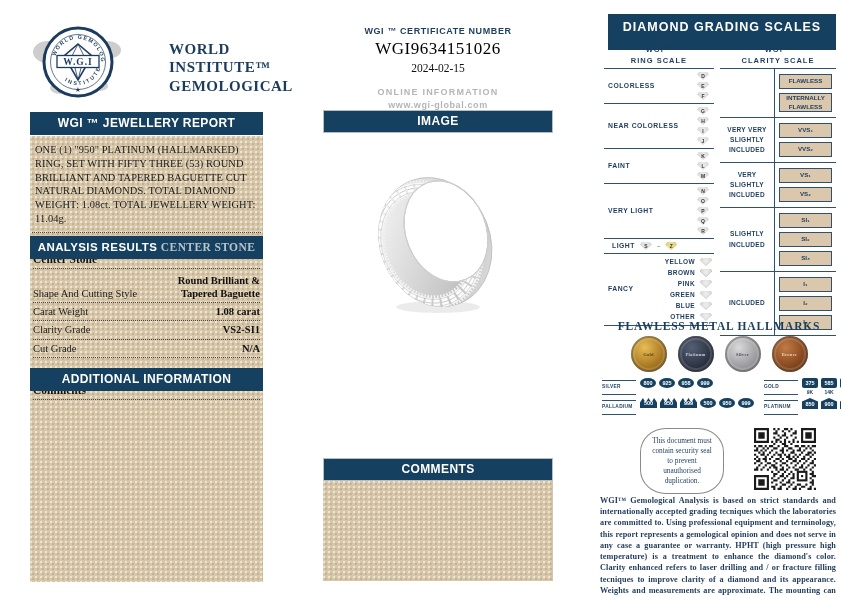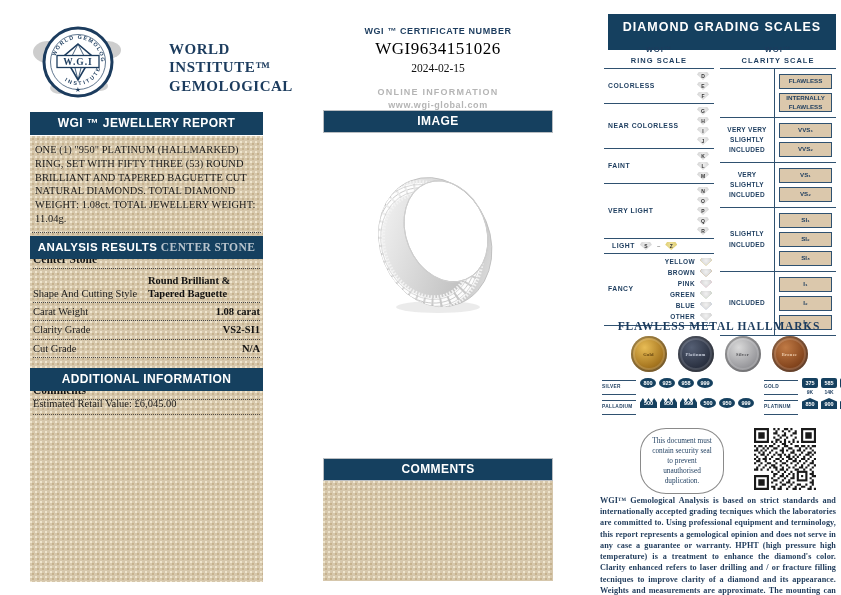--- a/index.html
+++ b/index.html
@@ -31,21 +31,21 @@
   .dotline { position:absolute; left:2px; right:2px; border-bottom:1.5px dotted #4a4a4a; }
   .analysis-bar { position:absolute; top:100px; left:0; right:0; z-index:2; font-size:11.5px; }
   .analysis-bar .sub { color:#b9c4cd; font-family:"Liberation Serif","DejaVu Serif",serif; font-weight:bold; }
   .sec-heading { position:absolute; left:3px; right:3px; font:bold 11.5px/14px "Liberation Serif","DejaVu Serif",serif;
                  color:#111; z-index:1; border-bottom:1.5px dotted #4a4a4a; padding-bottom:2px; }
   .cs-head { top:116px; }
   .stone-table { position:absolute; top:136px; left:3px; right:3px; z-index:1; }
   .trow { display:flex; justify-content:space-between; align-items:flex-end;
           border-bottom:1.5px dotted #4a4a4a; padding:2px 0 2px 0; min-height:17px; }
   .trow .tl { font:10.5px/1.25 "Liberation Serif","DejaVu Serif",serif; color:#222; }
-  .trow .tv { font:bold 10.5px/1.25 "Liberation Serif","DejaVu Serif",serif; color:#111; text-align:left; max-width:112px; }
+  .trow .tv { font:bold 10.5px/1.25 "Liberation Serif","DejaVu Serif",serif; color:#111; text-align:right; max-width:112px; }
   .add-bar { position:absolute; top:232px; left:0; right:0; z-index:2; }
   .cm-head { top:247px; }
   .cm-value { position:absolute; top:261px; left:3px; right:3px; font:10.5px/1.3 "Liberation Serif","DejaVu Serif",serif;
               color:#1b1b1b; border-bottom:1.5px dotted #55504a; padding-bottom:3px; z-index:1; }
 
   
   .col-mid { position:absolute; left:323px; top:20px; width:230px; height:561px; }
   .cert-label { position:absolute; top:6px; left:0; right:0; text-align:center;
                 font:bold 9px "Liberation Sans",sans-serif; color:#1c3c5e; letter-spacing:.6px; }
   .cert-number { position:absolute; top:19px; left:0; right:0; text-align:center;
@@ -193,21 +193,20 @@
           <span class="tv">VS2-SI1</span>
         </div>
         <div class="trow">
           <span class="tl">Cut Grade</span>
           <span class="tv">N/A</span>
         </div>
       </div>
 
       <div class="bar add-bar">ADDITIONAL INFORMATION</div>
       <div class="sec-heading cm-head">Comments</div>
-      <div class="cm-value">Estimated Retail Value: £6,045.00</div>
     </div>
   </div>
 
   <div class="col-mid">
     <div class="cert-label">WGI ™ CERTIFICATE NUMBER</div>
     <div class="cert-number">WGI9634151026</div>
     <div class="cert-date">2024-02-15</div>
     <div class="online-verif">ONLINE INFORMATION</div>
     <div class="website">www.wgi-global.com</div>
 

